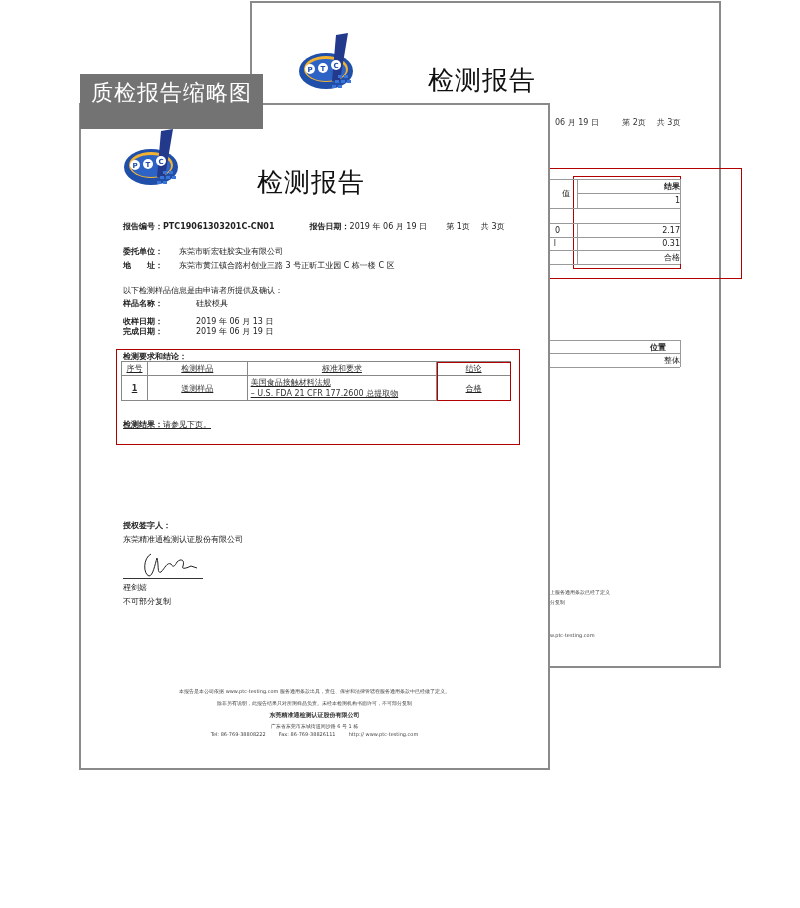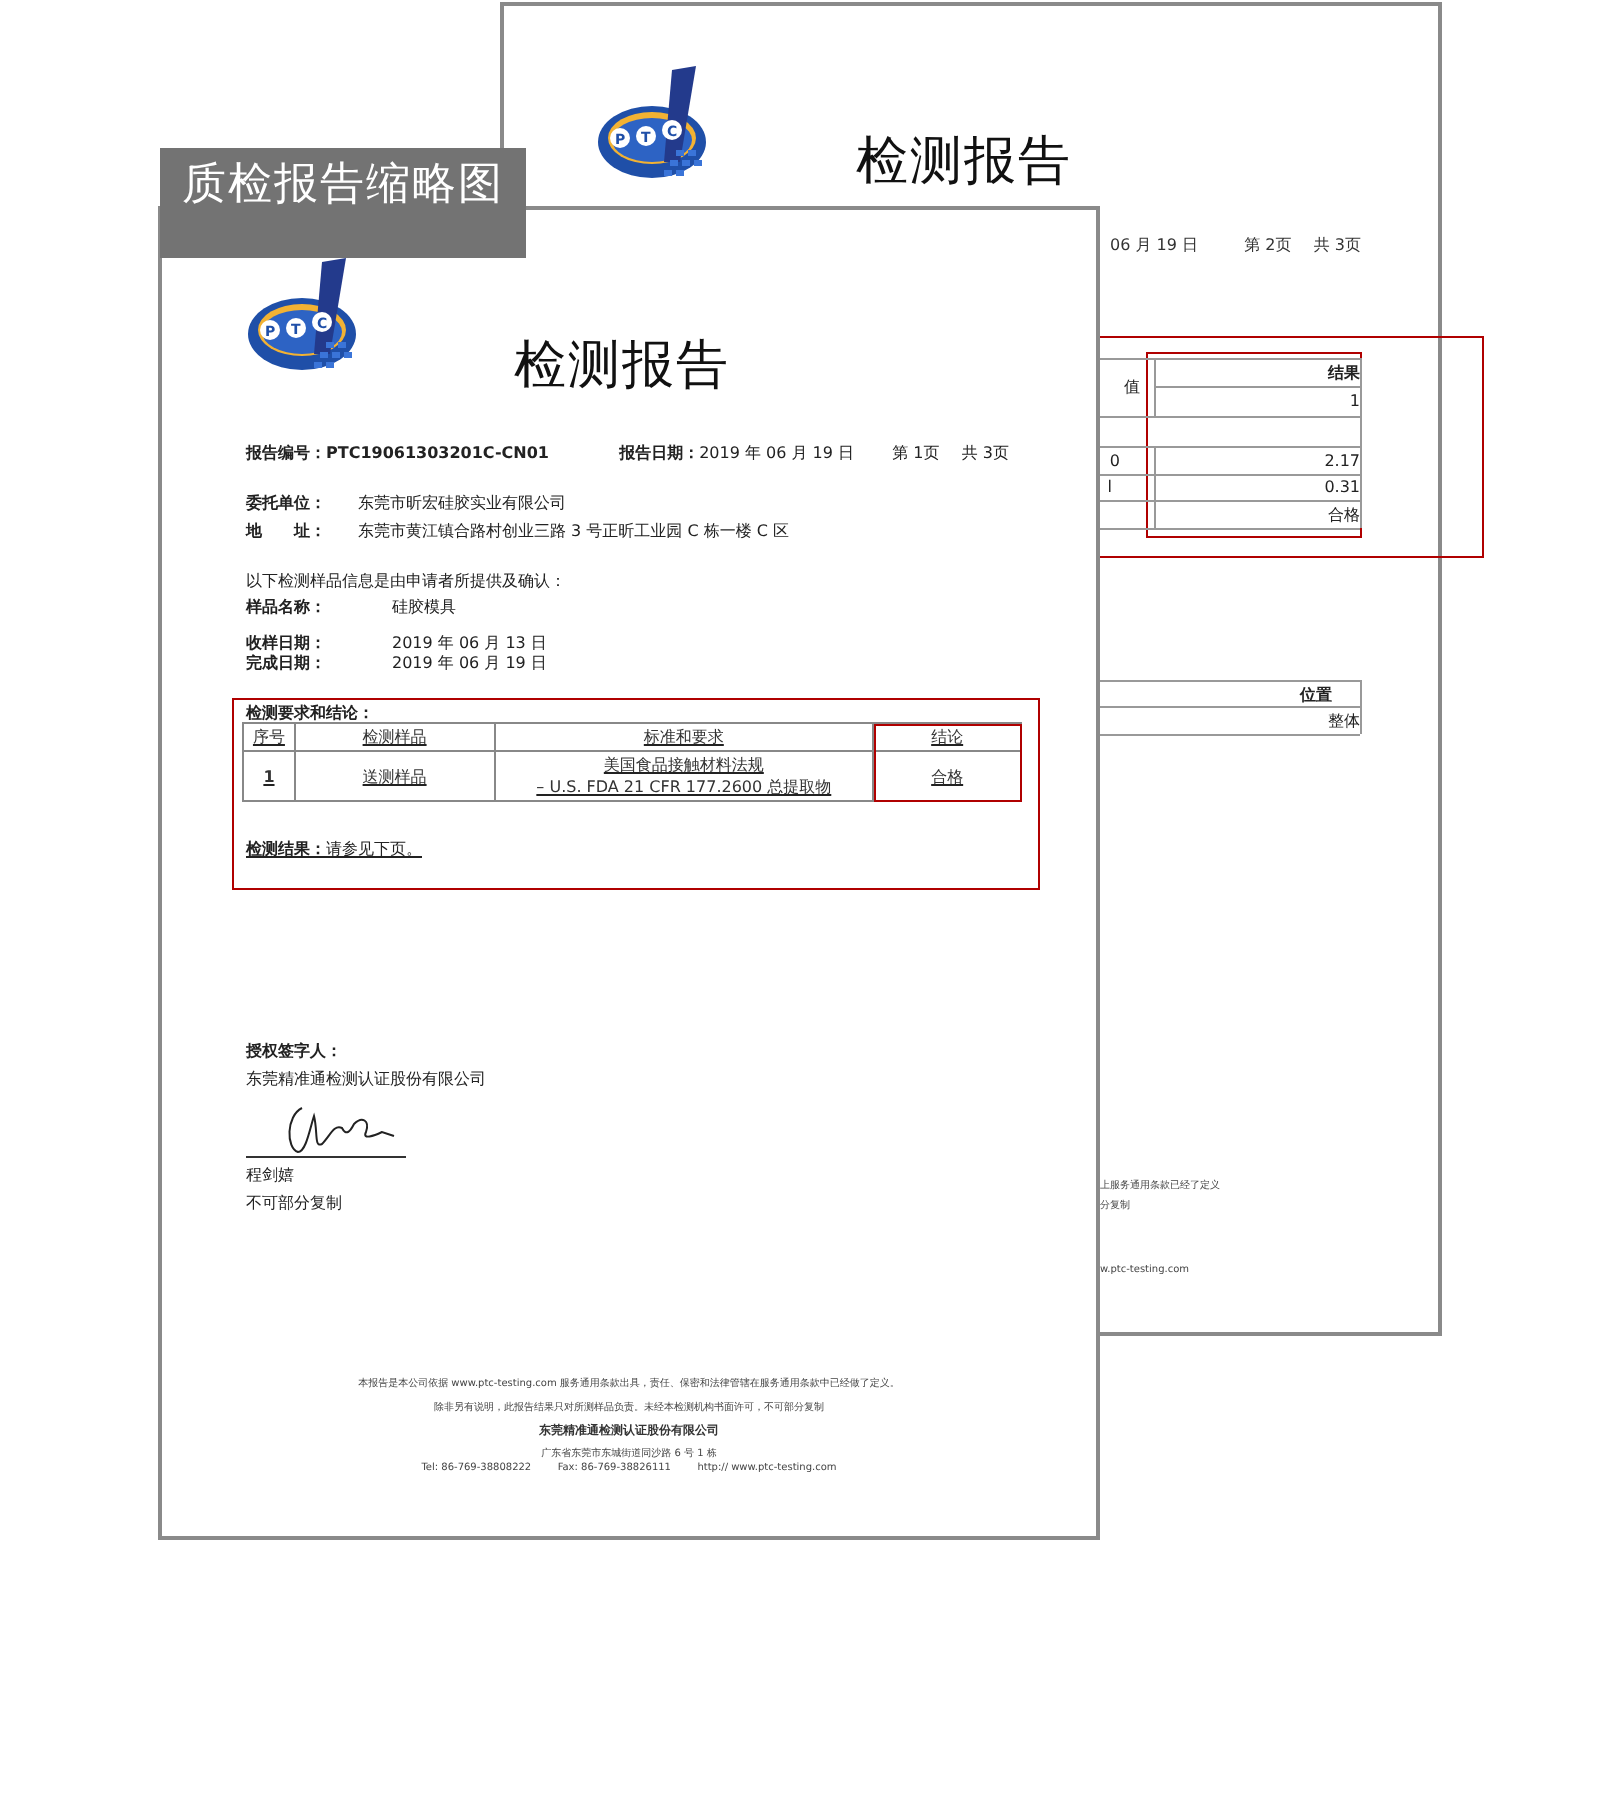--- a/index.html
+++ b/index.html
@@ -38,21 +38,21 @@
   
   .info { position: absolute; font-size: 8px; color: #222; white-space: nowrap; }
   .info b { font-weight: bold; }
   .lbl { display: inline-block; font-weight: bold; }
 
   .concl-box { position: absolute; left: 35px; top: 244px; width: 404px; height: 96px; border: 1px solid #b00000; }
   .concl-title { position: absolute; left: 42px; top: 246px; font-size: 8px; font-weight: bold; }
 
   table.ctable { position: absolute; left: 40px; top: 256px; width: 390px; border-collapse: collapse; font-size: 8px; text-decoration: underline; }
   table.ctable th, table.ctable td { border: 1px solid #888; text-align: center; padding: 1px 3px; font-weight: normal; color: #333; }
-  table.ctable td.std { text-align: center; }
+  table.ctable td.std { text-align: left; }
   .concl-red { position: absolute; left: 356px; top: 257px; width: 74px; height: 39px; border: 1.5px solid #b00000; }
 
   .result-line { position: absolute; left: 42px; top: 314px; font-size: 8px; text-decoration: underline; }
 
   .sig-block { position: absolute; left: 42px; top: 414px; font-size: 8px; line-height: 14px; }
   .sig-line { position: absolute; left: 42px; top: 473px; width: 80px; height: 1px; background: #333; }
   .signature { position: absolute; left: 60px; top: 445px; width: 60px; height: 28px; }
 
   .footer { position: absolute; left: 0; width: 100%; text-align: center; white-space: nowrap; }
 </style>

